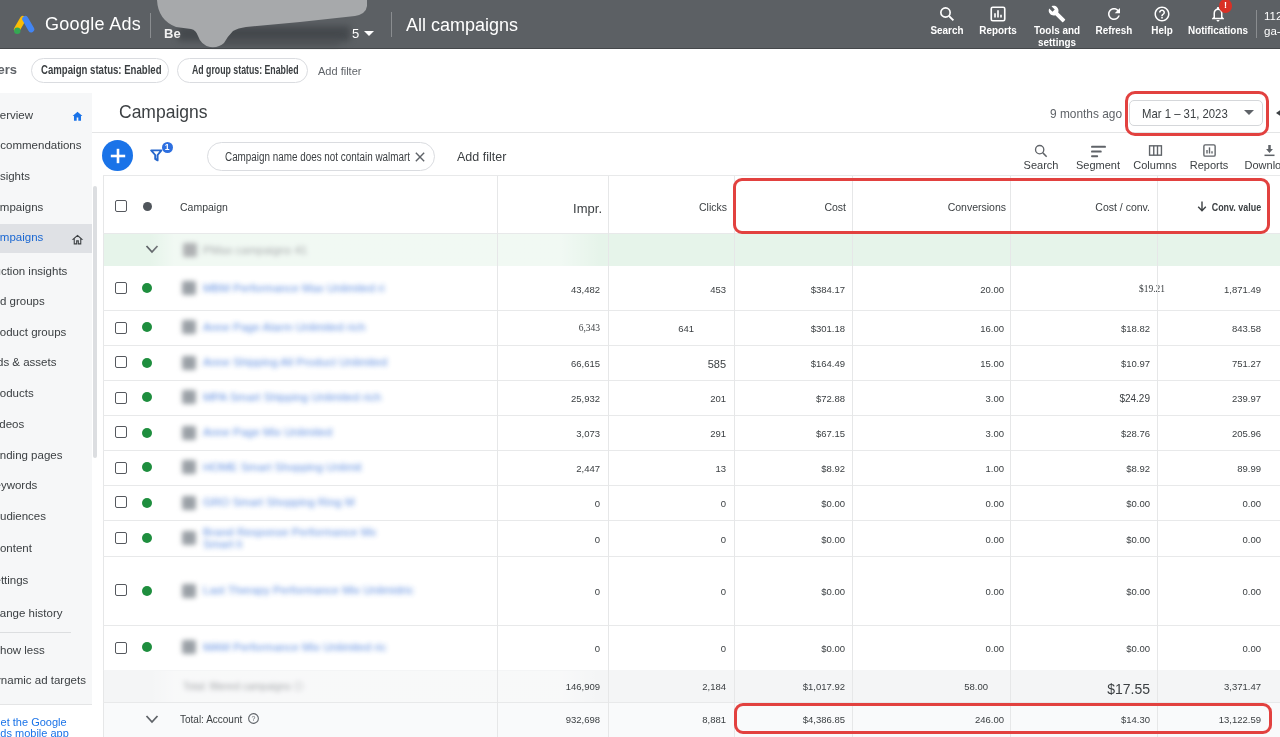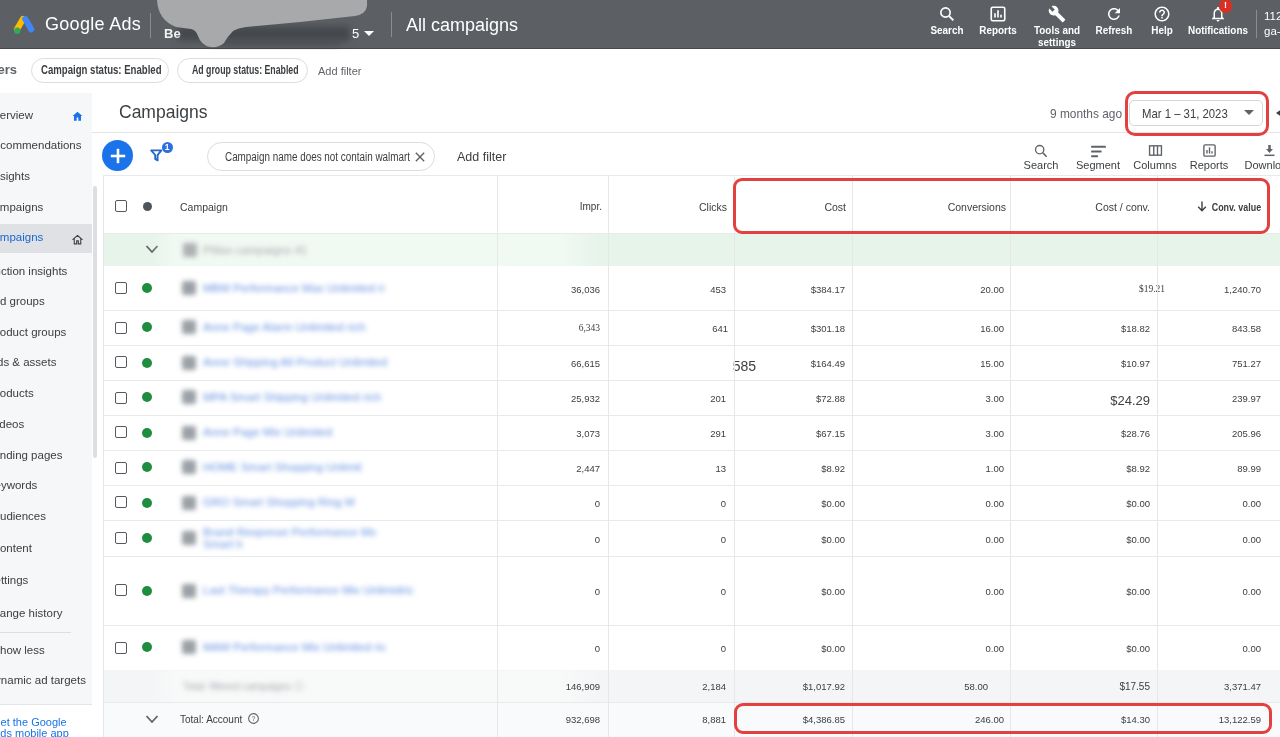--- a/index.html
+++ b/index.html
@@ -160,21 +160,21 @@
 <div class="vline" style="left:497px;top:175px;height:562px;"></div>
 <div class="vline" style="left:608px;top:175px;height:562px;"></div>
 <div class="vline" style="left:734px;top:175px;height:562px;"></div>
 <div class="vline" style="left:852px;top:175px;height:562px;"></div>
 <div class="vline" style="left:1010px;top:175px;height:562px;"></div>
 <div class="vline" style="left:1157px;top:175px;height:562px;"></div>
 <div class="hline" style="left:103px;top:175px;width:1177px;"></div>
 <div class="abs" style="left:114.5px;top:200px;width:12px;height:12px;border:1.8px solid #55585e;border-radius:2px;"></div>
 <div class="abs" style="left:142.5px;top:201.5px;width:9px;height:9px;border-radius:50%;background:#50555b;"></div>
 <div class="abs" style="left:180px;top:201px;font-size:10.5px;color:#3c4043;">Campaign</div>
-<div class="abs" style="right:678px;top:201px;font-size:10px;color:#3c4043;text-align:center;">Impr.</div>
+<div class="abs" style="right:678px;top:201px;font-size:13px;color:#3c4043;text-align:center;">Impr.</div>
 <div class="abs" style="right:553px;top:201px;font-size:10.5px;color:#3c4043;">Clicks</div>
 <div class="abs" style="right:434px;top:201px;font-size:10.5px;color:#3c4043;">Cost</div>
 <div class="abs" style="right:274px;top:201px;font-size:10.5px;color:#3c4043;">Conversions</div>
 <div class="abs" style="right:130px;top:201px;font-size:10.5px;color:#3c4043;">Cost / conv.</div>
 <svg class="abs" style="left:1197px;top:201px" width="10" height="11" viewBox="0 0 10 11">
     <path fill="none" stroke="#3c4043" stroke-width="1.4" d="M5 0.5v8.5M1.2 5.8L5 9.8l3.8-4"></path>
   </svg>
 <div class="abs" style="right:19px;top:201px;font-size:10.5px;color:#3c4043;font-weight:bold;white-space:nowrap;transform:scaleX(0.85);transform-origin:100% 0;">Conv. value</div>
 <div class="hline" style="left:103px;top:233px;width:1177px;"></div>
 <div class="abs" style="left:104px;top:234px;width:1176px;height:32px;background:#e6f4ea;"></div>
@@ -182,58 +182,58 @@
     <path fill="none" stroke="#5f6368" stroke-width="1.8" d="M1.5 2l5.5 6 5.5-6"></path>
   </svg>
 <div class="abs blur" style="left:183px;top:243px;width:14px;height:14px;background:#6d7175;border-radius:2px;"></div>
 <div class="abs blur" style="left:203px;top:244px;font-size:11.5px;color:#5a5e63;">PMax campaigns 41</div>
 <div class="abs" style="left:150px;top:234px;width:450px;height:32px;background:linear-gradient(90deg, rgba(255,255,255,0) 0, rgba(255,255,255,0.45) 25px, rgba(255,255,255,0.45) calc(100% - 40px), rgba(255,255,255,0) 100%);"></div>
 <div class="hline" style="left:103px;top:310px;width:1177px;"></div>
 <div class="abs" style="left:114.5px;top:282px;width:12px;height:12px;border:1.8px solid #55585e;border-radius:2px;"></div>
 <div class="abs" style="left:142px;top:283px;width:10px;height:10px;border-radius:50%;background:#1e8e3e;"></div>
 <div class="abs blur" style="left:182px;top:281px;width:14px;height:14px;background:#9aa0a6;border-radius:2px;"></div>
 <div class="abs blur" style="left:203px;top:282px;font-size:11.5px;color:#5486de;opacity:0.92;white-space:nowrap;">MBM Performance Max Unlimited ri</div>
-<div class="abs" style="right:680px;top:284px;font-size:9.5px;color:#3c4043;">36,036</div>
+<div class="abs" style="right:680px;top:284px;font-size:9.5px;color:#3c4043;">43,482</div>
 <div class="abs" style="right:554px;top:284px;font-size:9.5px;color:#3c4043;">453</div>
 <div class="abs" style="right:435px;top:284px;font-size:9.5px;color:#3c4043;">$384.17</div>
 <div class="abs" style="right:276px;top:284px;font-size:9.5px;color:#3c4043;">20.00</div>
 <div class="abs" style="right:115px;top:284px;font-size:9.5px;color:#3c4043;font-family:Liberation Serif, serif;">$19.21</div>
-<div class="abs" style="right:19px;top:284px;font-size:9.5px;color:#3c4043;">1,240.70</div>
+<div class="abs" style="right:19px;top:284px;font-size:9.5px;color:#3c4043;">1,871.49</div>
 <div class="hline" style="left:103px;top:345px;width:1177px;"></div>
 <div class="abs" style="left:114.5px;top:322px;width:12px;height:12px;border:1.8px solid #55585e;border-radius:2px;"></div>
 <div class="abs" style="left:142px;top:322px;width:10px;height:10px;border-radius:50%;background:#1e8e3e;"></div>
 <div class="abs blur" style="left:182px;top:320px;width:14px;height:14px;background:#9aa0a6;border-radius:2px;"></div>
 <div class="abs blur" style="left:203px;top:321px;font-size:11.5px;color:#5486de;opacity:0.92;white-space:nowrap;">Anne Page Alarm Unlimited rich</div>
 <div class="abs" style="right:680px;top:323px;font-size:9.5px;color:#3c4043;font-family:Liberation Serif, serif;">6,343</div>
-<div class="abs" style="right:552px;top:323px;font-size:9.5px;color:#3c4043;">641</div>
+<div class="abs" style="right:586px;top:323px;font-size:9.5px;color:#3c4043;">641</div>
 <div class="abs" style="right:435px;top:323px;font-size:9.5px;color:#3c4043;">$301.18</div>
 <div class="abs" style="right:276px;top:323px;font-size:9.5px;color:#3c4043;">16.00</div>
 <div class="abs" style="right:130px;top:323px;font-size:9.5px;color:#3c4043;">$18.82</div>
 <div class="abs" style="right:19px;top:323px;font-size:9.5px;color:#3c4043;">843.58</div>
 <div class="hline" style="left:103px;top:380px;width:1177px;"></div>
 <div class="abs" style="left:114.5px;top:356px;width:12px;height:12px;border:1.8px solid #55585e;border-radius:2px;"></div>
 <div class="abs" style="left:142px;top:358px;width:10px;height:10px;border-radius:50%;background:#1e8e3e;"></div>
 <div class="abs blur" style="left:182px;top:356px;width:14px;height:14px;background:#9aa0a6;border-radius:2px;"></div>
 <div class="abs blur" style="left:203px;top:356px;font-size:11.5px;color:#5486de;opacity:0.92;white-space:nowrap;">Anne Shipping All Product Unlimited</div>
 <div class="abs" style="right:680px;top:358px;font-size:9.5px;color:#3c4043;">66,615</div>
-<div class="abs" style="right:524px;top:358px;font-size:14px;color:#3c4043;text-align:right;">585</div>
+<div class="abs" style="right:554px;top:358px;font-size:11px;color:#3c4043;text-align:right;">585</div>
 <div class="abs" style="right:435px;top:358px;font-size:9.5px;color:#3c4043;">$164.49</div>
 <div class="abs" style="right:276px;top:358px;font-size:9.5px;color:#3c4043;">15.00</div>
 <div class="abs" style="right:130px;top:358px;font-size:9.5px;color:#3c4043;">$10.97</div>
 <div class="abs" style="right:19px;top:358px;font-size:9.5px;color:#3c4043;">751.27</div>
 <div class="hline" style="left:103px;top:415px;width:1177px;"></div>
 <div class="abs" style="left:114.5px;top:392px;width:12px;height:12px;border:1.8px solid #55585e;border-radius:2px;"></div>
 <div class="abs" style="left:142px;top:392px;width:10px;height:10px;border-radius:50%;background:#1e8e3e;"></div>
 <div class="abs blur" style="left:182px;top:390px;width:14px;height:14px;background:#9aa0a6;border-radius:2px;"></div>
 <div class="abs blur" style="left:203px;top:391px;font-size:11.5px;color:#5486de;opacity:0.92;white-space:nowrap;">MPA Smart Shipping Unlimited rich</div>
 <div class="abs" style="right:680px;top:393px;font-size:9.5px;color:#3c4043;">25,932</div>
 <div class="abs" style="right:554px;top:393px;font-size:9.5px;color:#3c4043;">201</div>
 <div class="abs" style="right:435px;top:393px;font-size:9.5px;color:#3c4043;">$72.88</div>
 <div class="abs" style="right:276px;top:393px;font-size:9.5px;color:#3c4043;">3.00</div>
-<div class="abs" style="right:130px;top:393px;font-size:13px;color:#3c4043;">$24.29</div>
+<div class="abs" style="right:130px;top:393px;font-size:10px;color:#3c4043;">$24.29</div>
 <div class="abs" style="right:19px;top:393px;font-size:9.5px;color:#3c4043;">239.97</div>
 <div class="hline" style="left:103px;top:450px;width:1177px;"></div>
 <div class="abs" style="left:114.5px;top:426px;width:12px;height:12px;border:1.8px solid #55585e;border-radius:2px;"></div>
 <div class="abs" style="left:142px;top:428px;width:10px;height:10px;border-radius:50%;background:#1e8e3e;"></div>
 <div class="abs blur" style="left:182px;top:426px;width:14px;height:14px;background:#9aa0a6;border-radius:2px;"></div>
 <div class="abs blur" style="left:203px;top:426px;font-size:11.5px;color:#5486de;opacity:0.92;white-space:nowrap;">Anne Page Mix Unlimited</div>
 <div class="abs" style="right:680px;top:428px;font-size:9.5px;color:#3c4043;">3,073</div>
 <div class="abs" style="right:554px;top:428px;font-size:9.5px;color:#3c4043;">291</div>
 <div class="abs" style="right:435px;top:428px;font-size:9.5px;color:#3c4043;">$67.15</div>
 <div class="abs" style="right:276px;top:428px;font-size:9.5px;color:#3c4043;">3.00</div>
@@ -295,21 +295,21 @@
 <div class="abs" style="right:276px;top:643px;font-size:9.5px;color:#3c4043;">0.00</div>
 <div class="abs" style="right:130px;top:643px;font-size:9.5px;color:#3c4043;">$0.00</div>
 <div class="abs" style="right:19px;top:643px;font-size:9.5px;color:#3c4043;">0.00</div>
 <div class="abs" style="left:104px;top:670px;width:1176px;height:32px;background:#f4f5f6;"></div>
 <div class="abs blur" style="left:183px;top:680px;font-size:10px;color:#6b6f74;">Total: filtered campaigns ⓘ</div>
 <div class="abs" style="left:150px;top:671px;width:450px;height:31px;background:linear-gradient(90deg, rgba(255,255,255,0) 0, rgba(255,255,255,0.38) 25px, rgba(255,255,255,0.38) calc(100% - 40px), rgba(255,255,255,0) 100%);"></div>
 <div class="abs" style="right:680px;top:681px;font-size:9.5px;color:#3c4043;">146,909</div>
 <div class="abs" style="right:554px;top:681px;font-size:9.5px;color:#3c4043;">2,184</div>
 <div class="abs" style="right:435px;top:681px;font-size:9.5px;color:#3c4043;">$1,017.92</div>
 <div class="abs" style="right:292px;top:681px;font-size:9.5px;color:#3c4043;">58.00</div>
-<div class="abs" style="right:130px;top:681px;font-size:10px;color:#3c4043;">$17.55</div>
+<div class="abs" style="right:130px;top:681px;font-size:14px;color:#3c4043;">$17.55</div>
 <div class="abs" style="right:19px;top:681px;font-size:9.5px;color:#3c4043;">3,371.47</div>
 <div class="hline" style="left:103px;top:702px;width:1177px;"></div>
 <div class="abs" style="left:104px;top:703px;width:1176px;height:34px;background:#f9fafb;"></div>
 <svg class="abs" style="left:145px;top:714px" width="14" height="10" viewBox="0 0 14 10">
     <path fill="none" stroke="#5f6368" stroke-width="1.8" d="M1.5 2l5.5 6 5.5-6"></path>
   </svg>
 <div class="abs" style="left:180px;top:713.5px;font-size:10px;color:#3c4043;white-space:nowrap;">Total: Account</div>
 <svg class="abs" style="left:247px;top:712px" width="13" height="13" viewBox="0 0 24 24">
     <circle cx="12" cy="12" r="9" fill="none" stroke="#5f6368" stroke-width="2"></circle>
     <text x="12" y="16.5" text-anchor="middle" font-size="13" fill="#5f6368" font-family="Liberation Sans">?</text>

